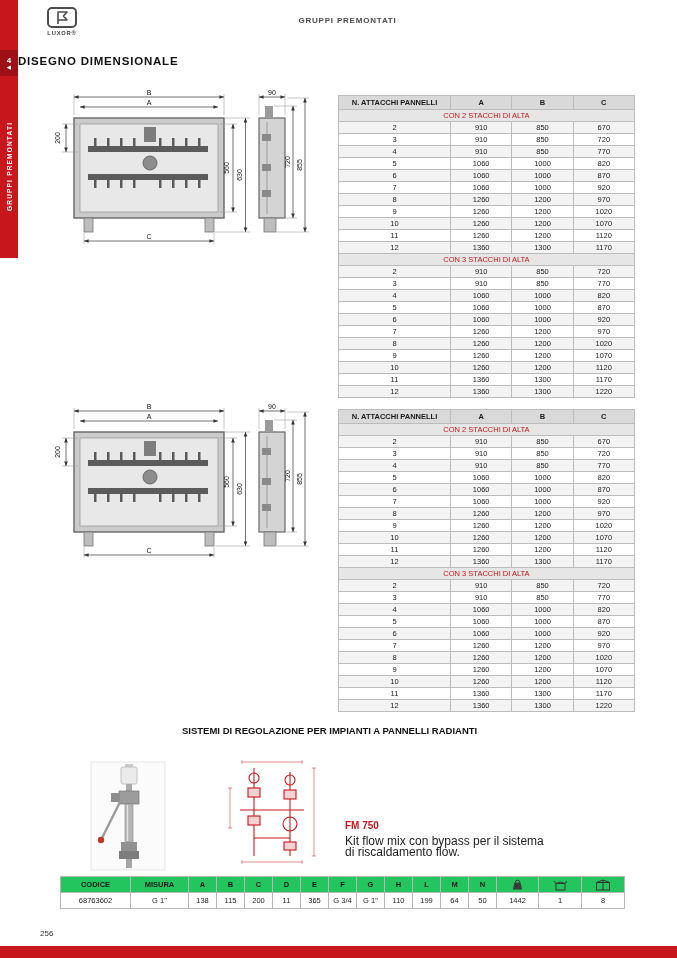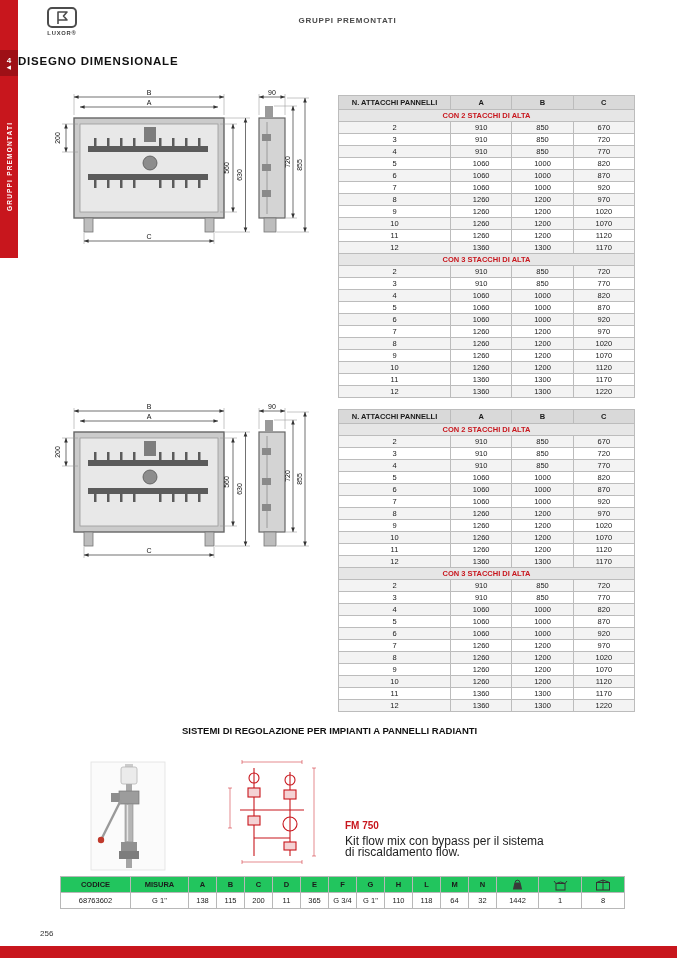--- a/index.html
+++ b/index.html
@@ -56,21 +56,21 @@
     table-layout:fixed;
   }
   .dim-table-1 { left:338px; top:95px; }
   .dim-table-2 { left:338px; top:409px; }
   .dim-table th, .dim-table td {
     border:1px solid #bcbcbc; text-align:center; padding:0; height:11px; line-height:11px;
     overflow:hidden; white-space:nowrap;
   }
   .dim-table thead th { background:#d9d9d9; font-weight:bold; height:13px; line-height:13px; }
   .dim-table th.c0 { width:112px; }
-  .dim-table tr.section-row td { background:#e6e6e6; color:#c8161d; font-weight:bold; }
+  .dim-table tr.section-row td { background:#e6e6e6; color:#c8161d; font-weight:normal; }
   .dim-table tr.alt td { background:#f3f3f3; }
   .dim-table tbody td { background:#fff; }
   .dim-table tr.alt td { background:#f3f3f3; }
 
   
   .reg-heading {
     position:absolute; left:182px; top:724px; width:370px;
     font-size:9.5px; font-weight:bold; line-height:13px; color:#111;
   }
   .product-photo { position:absolute; left:85px; top:760px; }
@@ -700,23 +700,23 @@
         <td>68763602</td>
         <td>G 1"</td>
         <td>138</td>
         <td>115</td>
         <td>200</td>
         <td>11</td>
         <td>365</td>
         <td>G 3/4</td>
         <td>G 1"</td>
         <td>110</td>
-        <td>118</td>
+        <td>199</td>
         <td>64</td>
-        <td>32</td>
+        <td>50</td>
         <td>1442</td>
         <td>1</td>
         <td>8</td>
       </tr>
     </tbody>
   </table>
 
   <div class="page-number">256</div>
   <div class="bottom-bar"></div>
 

